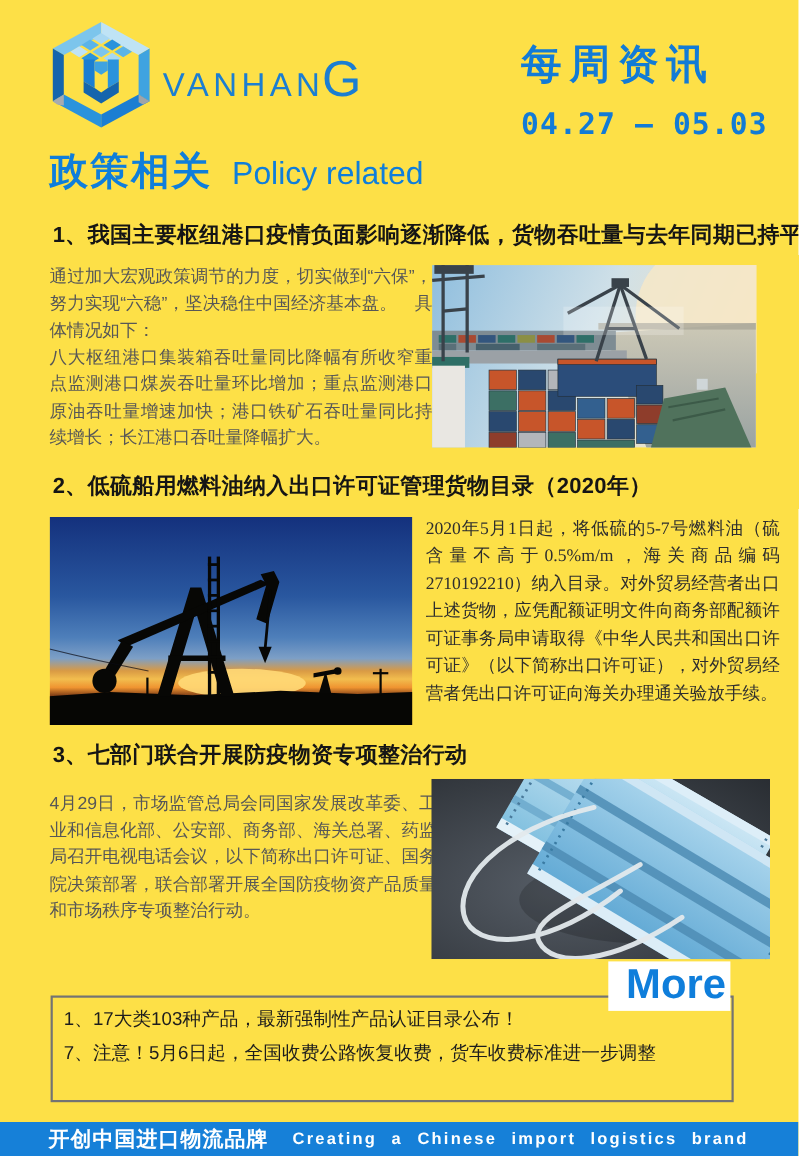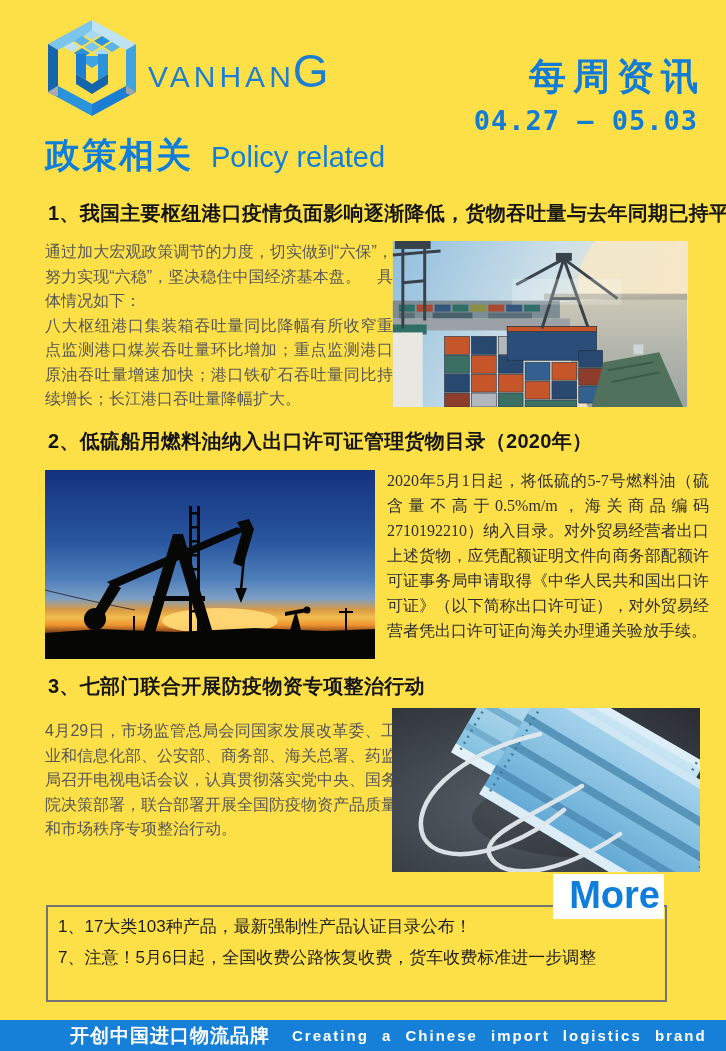--- a/index.html
+++ b/index.html
@@ -4,23 +4,23 @@
 <style>
   html,body{margin:0;padding:0;background:#ffffff;}
   .page{position:relative;width:726px;height:1051px;background:#fde047;overflow:hidden;
         font-family:"Liberation Sans","DejaVu Sans",sans-serif;}
 
   
   .logo{position:absolute;left:38px;top:16px;width:108px;height:104px;}
   .brand{position:absolute;left:148px;top:44px;color:#1b7ed2;display:flex;align-items:baseline;}
   .brand-main{font-size:30px;font-weight:400;letter-spacing:4px;}
   .brand-last{font-size:46px;font-weight:300;margin-left:-2px;}
-  .masthead{position:absolute;right:28px;top:52px;text-align:right;color:#127bd6;}
+  .masthead{position:absolute;right:28px;top:34px;text-align:left;color:#127bd6;}
   .masthead-title{font-size:37px;font-weight:bold;letter-spacing:7px;margin-right:-7px;}
-  .masthead-date{font-size:27px;font-weight:bold;letter-spacing:1px;margin-top:3px;
+  .masthead-date{font-size:27px;font-weight:bold;letter-spacing:1px;margin-top:14px;
                  font-family:"DejaVu Sans Mono","Liberation Mono",monospace;}
 
   
   .section-title{position:absolute;left:45px;top:132px;color:#0f7edb;display:flex;align-items:baseline;}
   .st-zh{font-size:35px;font-weight:bold;letter-spacing:2px;}
   .st-en{font-size:29px;font-weight:400;margin-left:18px;}
 
   
   .art-heading{position:absolute;font-size:20px;font-weight:bold;color:#151515;letter-spacing:0.3px;white-space:nowrap;}
   .h1{left:48px;top:200px;}
@@ -42,21 +42,21 @@
   .more-label{position:absolute;right:62px;top:874px;background:#fff;z-index:2;
               color:#0f7edb;display:flex;align-items:baseline;padding:0 4px 2px 16px;flex-direction:column;}
   .more-en{font-size:38px;font-weight:bold;}
   .more-zh{font-size:34px;font-weight:bold;margin-left:14px;letter-spacing:1px;}
   .more-box{position:absolute;left:46px;top:905px;width:621px;height:97px;box-sizing:border-box;
             border:2px solid #737373;padding:4px 8px 0 10px;z-index:1;}
   .more-item{font-size:17px;line-height:31px;color:#1d1d1d;white-space:nowrap;}
 
   
   .footer{position:absolute;left:0;top:1020px;width:726px;height:31px;background:#1680d8;
-          display:flex;align-items:center;box-sizing:border-box;padding-left:70px;color:#fff;}
+          display:flex;align-items:center;box-sizing:border-box;padding-left:44px;color:#fff;}
   .f-zh{font-size:19px;font-weight:bold;letter-spacing:1px;}
   .f-en{font-size:15px;font-weight:bold;letter-spacing:2px;word-spacing:7px;margin-left:22px;}
 </style>
 </head>
 <body>
 
 <div class="page">
 
   <div class="logo">
     <svg viewBox="0 0 108 104" xmlns="http://www.w3.org/2000/svg">
@@ -230,21 +230,21 @@
           <rect x="294" y="141" width="14" height="2"></rect>
         <rect x="88" y="146" width="2" height="16"></rect>
       </g>
       <path d="M201,66 L196,120" stroke="#070705" stroke-width="2.5" fill="none"></path>
       <path d="M0,120 C40,130 70,136 90,140" stroke="#0a0a12" stroke-width="1" fill="none" opacity="0.7"></path>
     </svg>
   </div>
   <div class="art-body body2">2020年5月1日起，将低硫的5-7号燃料油（硫含量不高于0.5%m/m，海关商品编码2710192210）纳入目录。对外贸易经营者出口上述货物，应凭配额证明文件向商务部配额许可证事务局申请取得《中华人民共和国出口许可证》（以下简称出口许可证），对外贸易经营者凭出口许可证向海关办理通关验放手续。</div>
 
   <div class="art-heading h3">3、七部门联合开展防疫物资专项整治行动</div>
-  <div class="art-body body3">4月29日，市场监管总局会同国家发展改革委、工业和信息化部、公安部、商务部、海关总署、药监局召开电视电话会议，认真贯彻落实党中央、国务院决策部署，联合部署开展全国防疫物资产品质量和市场秩序专项整治行动。</div>
+  <div class="art-body body3">4月29日，市场监管总局会同国家发展改革委、工业和信息化部、公安部、商务部、海关总署、药监局召开电视电话会议，以下简称出口许可证、国务院决策部署，联合部署开展全国防疫物资产品质量和市场秩序专项整治行动。</div>
   <div class="photo img3">
     <svg viewBox="0 0 308 164" xmlns="http://www.w3.org/2000/svg">
       <defs>
         <radialGradient id="bgM" cx="0.38" cy="0.6" r="0.9">
           <stop offset="0" stop-color="#565d66"></stop>
             <stop offset="1" stop-color="#272b30"></stop>
         </radialGradient>
         <linearGradient id="maskA" x1="0" y1="0" x2="0" y2="1">
           <stop offset="0" stop-color="#cfe8f5"></stop>
             <stop offset="1" stop-color="#7dbede"></stop>

